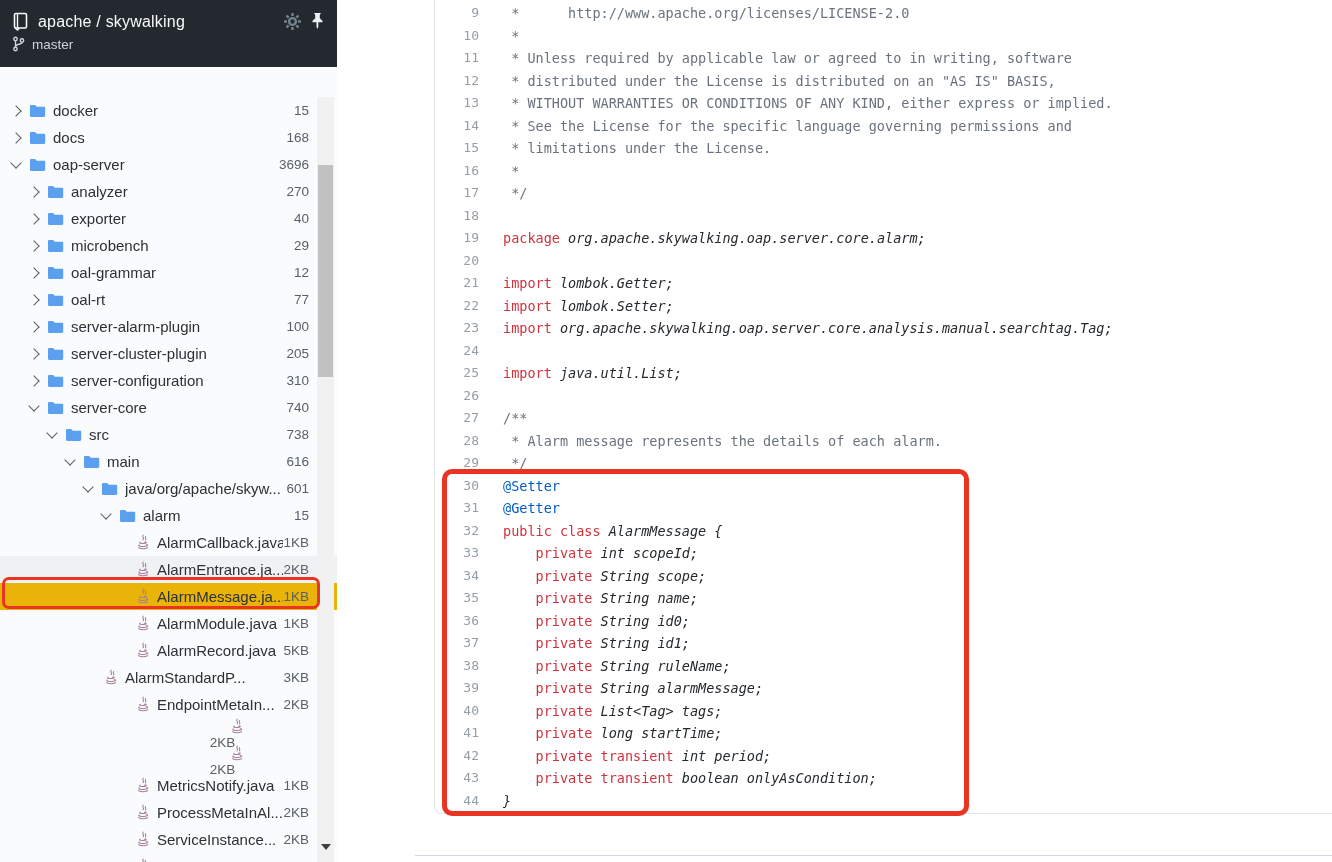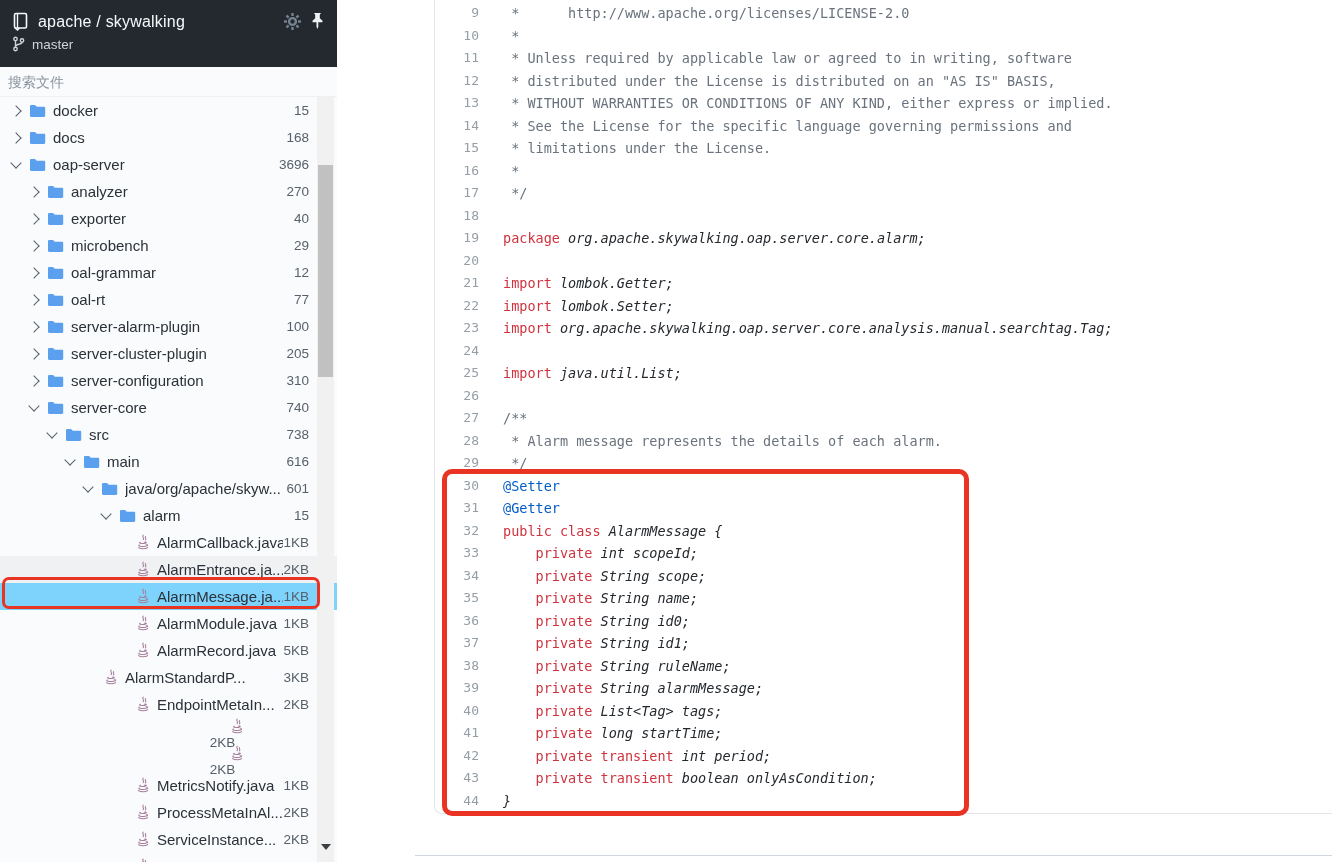--- a/index.html
+++ b/index.html
@@ -20,21 +20,21 @@
     display:flex; align-items:center; }
   .search-input { border:none; outline:none; background:transparent; width:100%;
     font-size:14px; padding:0 8px; color:#24292f;
     font-family:"Liberation Sans","DejaVu Sans",sans-serif; }
   .search-input::placeholder { color:#8b949e; }
 
   .tree { position:absolute; left:0; top:97px; right:0; bottom:0; overflow:hidden; }
   .row { height:27px; display:flex; align-items:center; font-size:15px; color:#2b3138;
     white-space:nowrap; cursor:pointer; }
   .row.hovered { background:#eff1f3; }
-  .row.selected { background:#7dd3fc; }
+  .row.selected { background:#eab308; }
   .row .chev { width:8px; height:8px; border-right:1.7px solid #57606a;
     border-bottom:1.7px solid #57606a; flex:none; margin-right:9px; }
   .chev.collapsed { transform:rotate(-45deg); margin-top:0px; }
   .chev.expanded  { transform:rotate(45deg); margin-top:-3px; }
   .row .label { flex:1; overflow:hidden; margin-left:7px; }
   .row .count { font-size:13.5px; color:#57606a; padding-right:28px; }
   .icon-svg { flex:none; display:block; }
 
   
   .sb-track { position:absolute; right:3px; top:97px; bottom:0; width:17px;
@@ -115,23 +115,20 @@
               <circle cx="10" cy="4.5" r="1.7"></circle>
             <line x1="3.5" y1="4.7" x2="3.5" y2="11.3"></line>
             <path d="M10 6.2 C10 9 3.5 7.5 3.5 10.5"></path>
           </g>
         </svg>
       </span>
       <span class="hdr-branch">master</span>
     </div>
   </div>
 
-  <div class="search-row">
-    <input class="search-input" type="text" placeholder="搜索文件" style="">
-  </div>
 
   <div class="tree" id="tree">
       <div class="row" style="padding-left: 12px;">
         <span class="chev collapsed"></span>
         <span>
           <svg class="icon-svg" width="17" height="15" viewBox="0 0 17 15">
             <path d="M1 3.2 C1 2.5 1.5 2 2.2 2 H6 l1.8 1.8 H15 c.7 0 1.2.5 1.2 1.2 V12.8 c0 .7-.5 1.2-1.2 1.2 H2.2 C1.5 14 1 13.5 1 12.8 Z" fill="#5ba0ee"></path>
           </svg>
         </span>
         <span class="label">docker</span>

